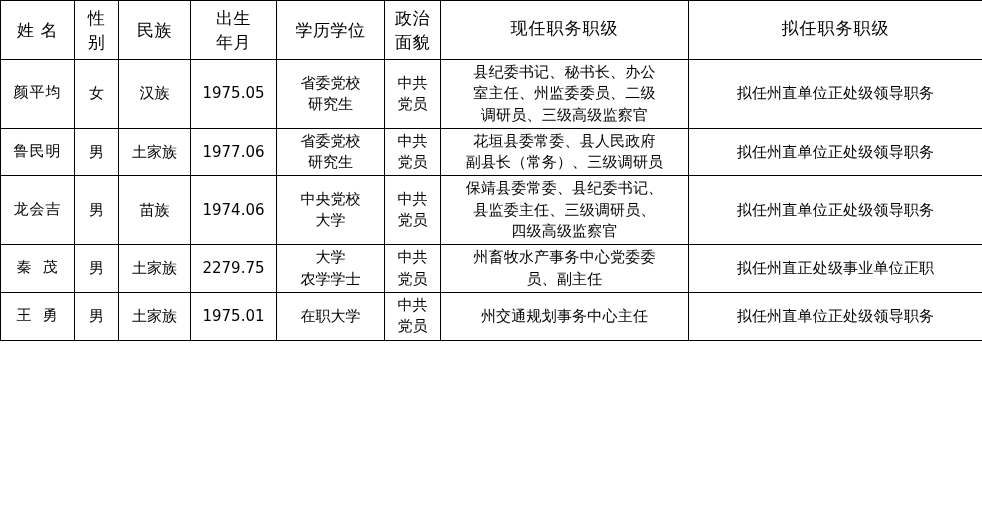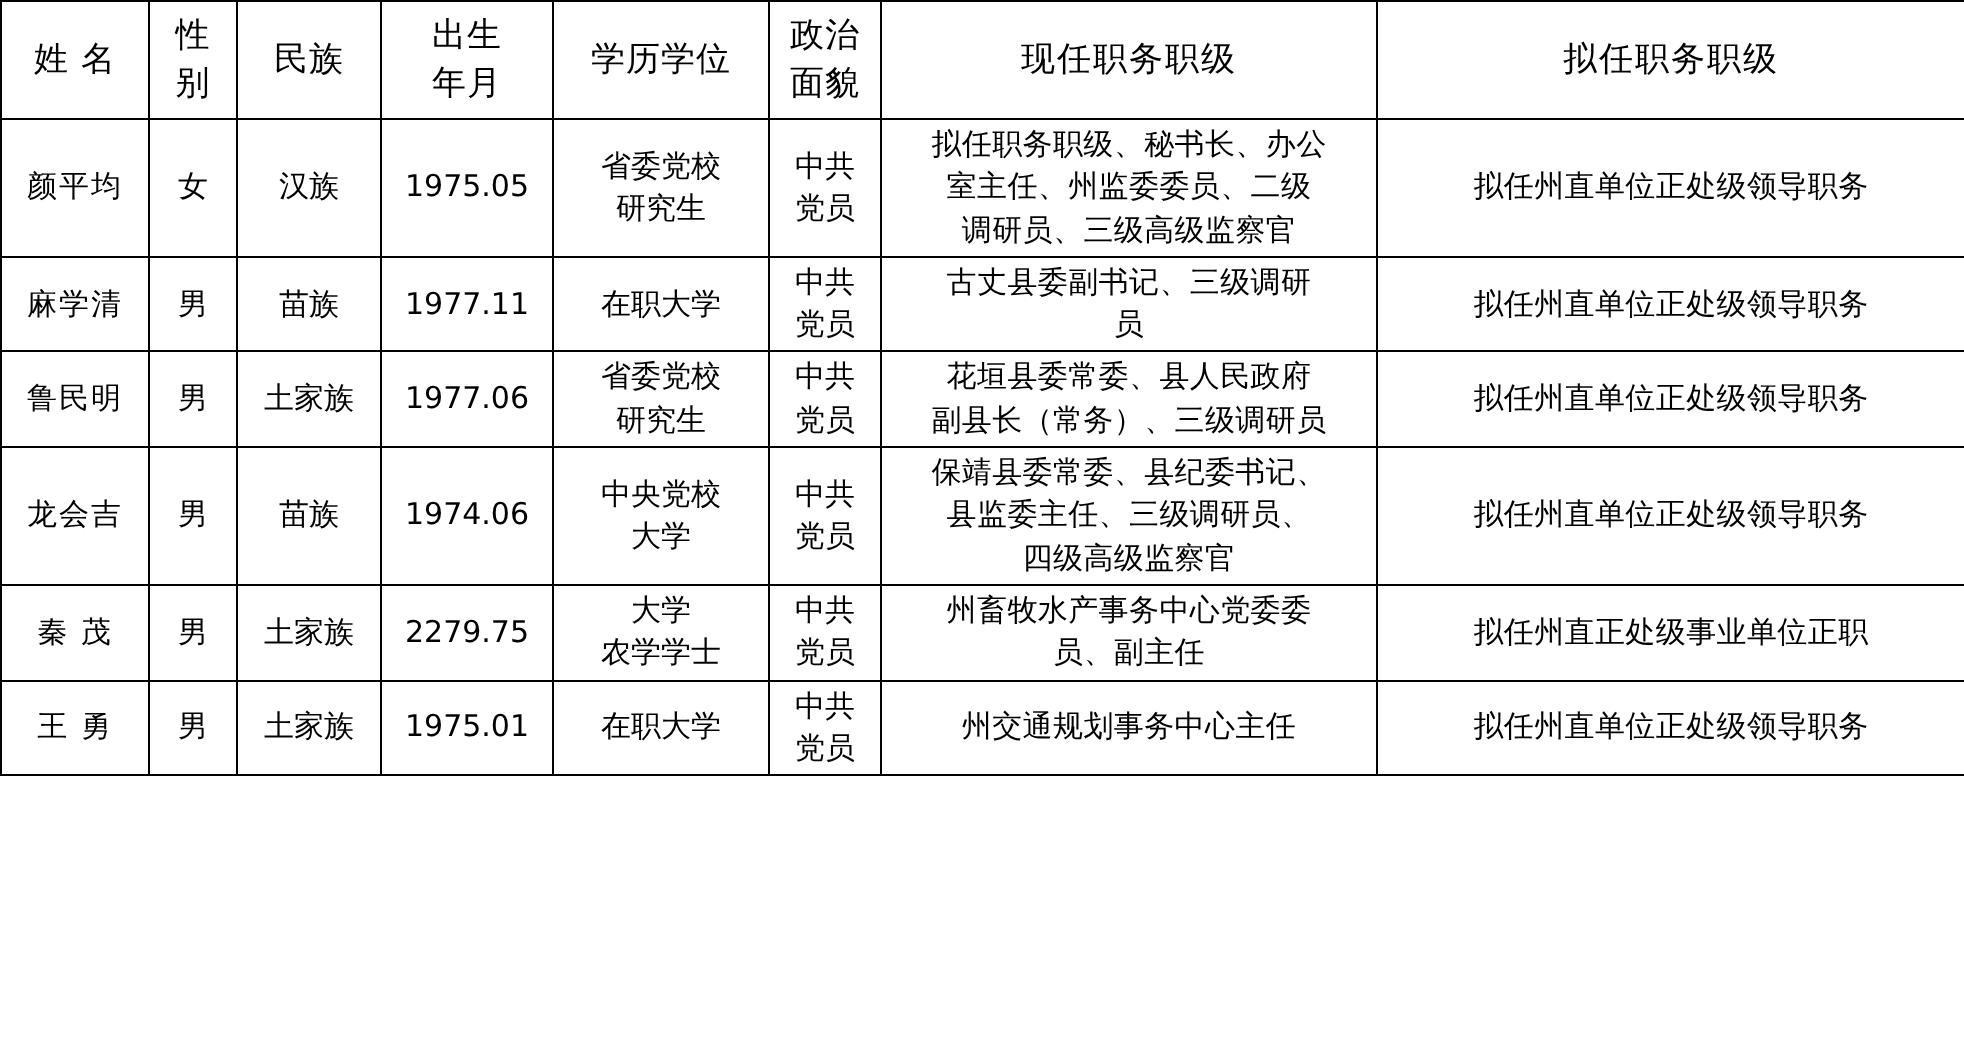--- a/index.html
+++ b/index.html
@@ -28,36 +28,38 @@
     line-height: 1.42;
     font-weight: normal;
   }
   #cadre-table thead th {
     font-size: 17px;
     height: 54px;
     letter-spacing: 0.5px;
   }
   #cadre-table thead th.wide-head {
     letter-spacing: 1px;
+    font-family: Liberation Mono, monospace;
   }
   #cadre-table tbody td {
     font-size: 15px;
   }
   .col-name    { width: 74px; }
   .col-gender  { width: 44px; }
   .col-ethnic  { width: 72px; }
   .col-birth   { width: 86px; }
   .col-edu     { width: 108px; }
   .col-politic { width: 56px; }
   .col-current { width: 248px; }
   .col-pending { width: 294px; }
 
   td.cell-name {
     font-size: 16px;
     letter-spacing: 1px;
+    font-family: Liberation Mono, monospace;
   }
   th.head-name {
     letter-spacing: 6px;
     padding-left: 6px;
   }
   td.cell-current,
   td.cell-pending {
     text-align: left;
     padding-left: 8px;
     padding-right: 8px;
@@ -125,45 +127,27 @@
       <td class="cell-birth">1975.05</td>
       <td>
         <span class="stack-line">省委党校</span>
         <span class="stack-line">研究生</span>
       </td>
       <td>
         <span class="stack-line">中共</span>
         <span class="stack-line">党员</span>
       </td>
       <td class="cell-current">
-        <span class="stack-line">拟任职务职级、秘书长、办公</span>
+        <span class="stack-line">县纪委书记、秘书长、办公</span>
         <span class="stack-line">室主任、州监委委员、二级</span>
         <span class="stack-line">调研员、三级高级监察官</span>
       </td>
       <td class="cell-pending">拟任州直单位正处级领导职务</td>
     </tr>
 
-    <tr>
-      <td class="cell-name">麻学清</td>
-      <td>男</td>
-      <td>苗族</td>
-      <td class="cell-birth">1977.11</td>
-      <td>
-        <span class="stack-line">在职大学</span>
-      </td>
-      <td>
-        <span class="stack-line">中共</span>
-        <span class="stack-line">党员</span>
-      </td>
-      <td class="cell-current">
-        <span class="stack-line">古丈县委副书记、三级调研</span>
-        <span class="stack-line">员</span>
-      </td>
-      <td class="cell-pending">拟任州直单位正处级领导职务</td>
-    </tr>
 
     <tr>
       <td class="cell-name">鲁民明</td>
       <td>男</td>
       <td>土家族</td>
       <td class="cell-birth">1977.06</td>
       <td>
         <span class="stack-line">省委党校</span>
         <span class="stack-line">研究生</span>
       </td>

